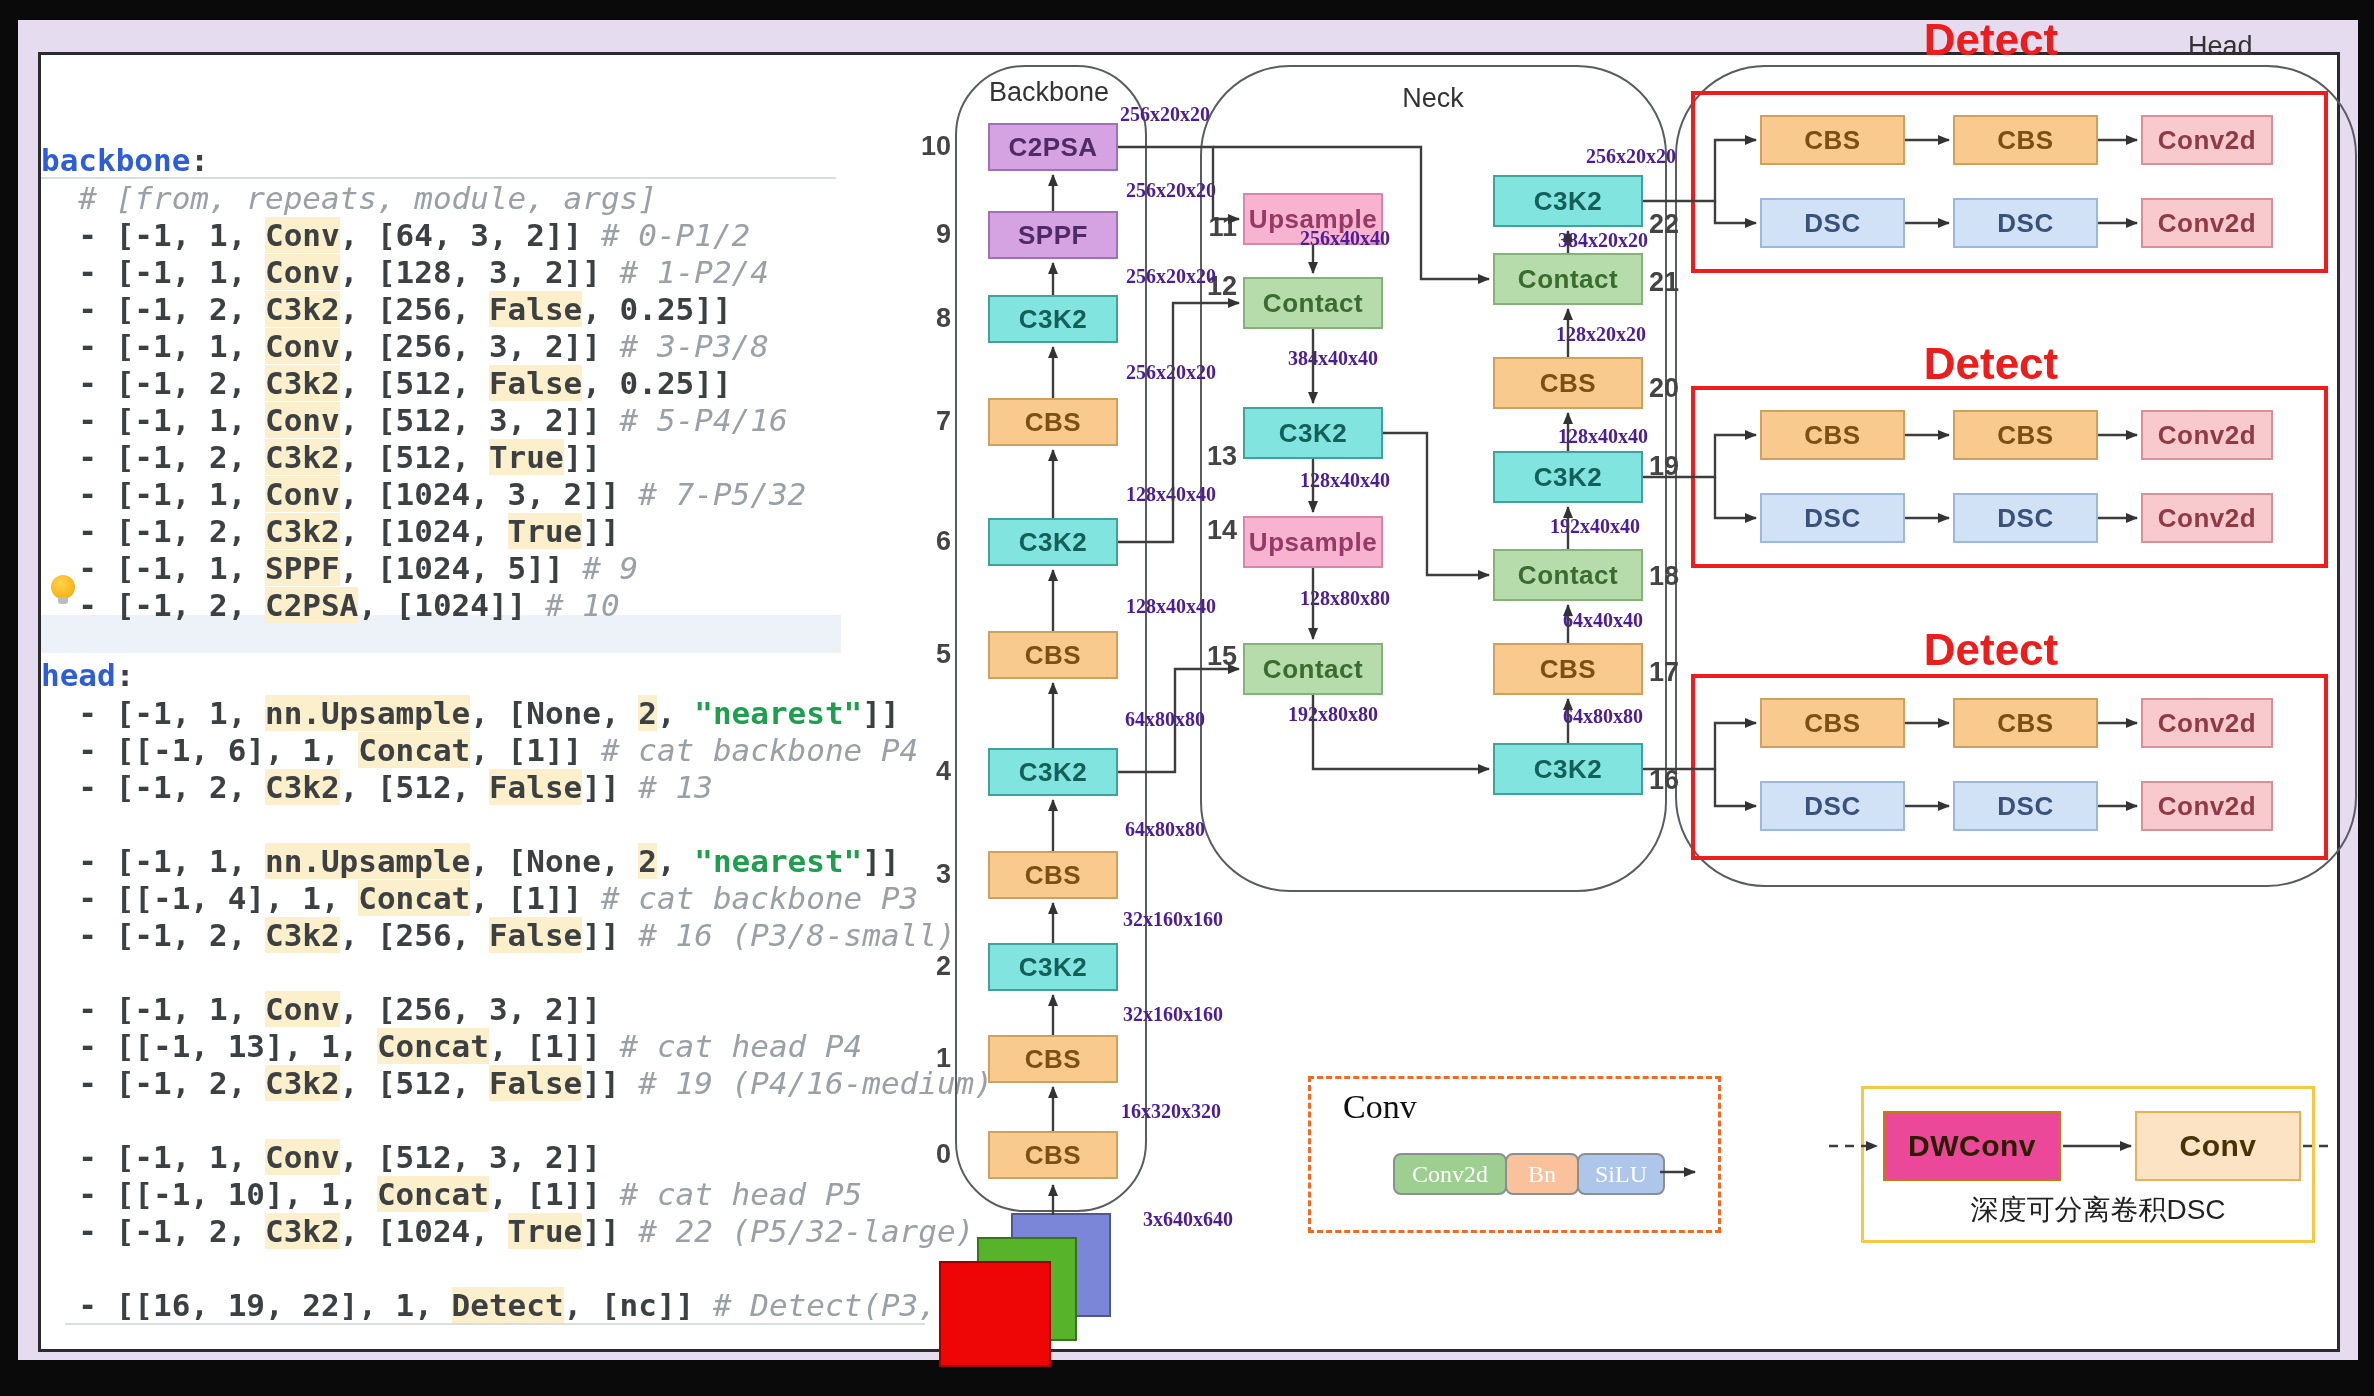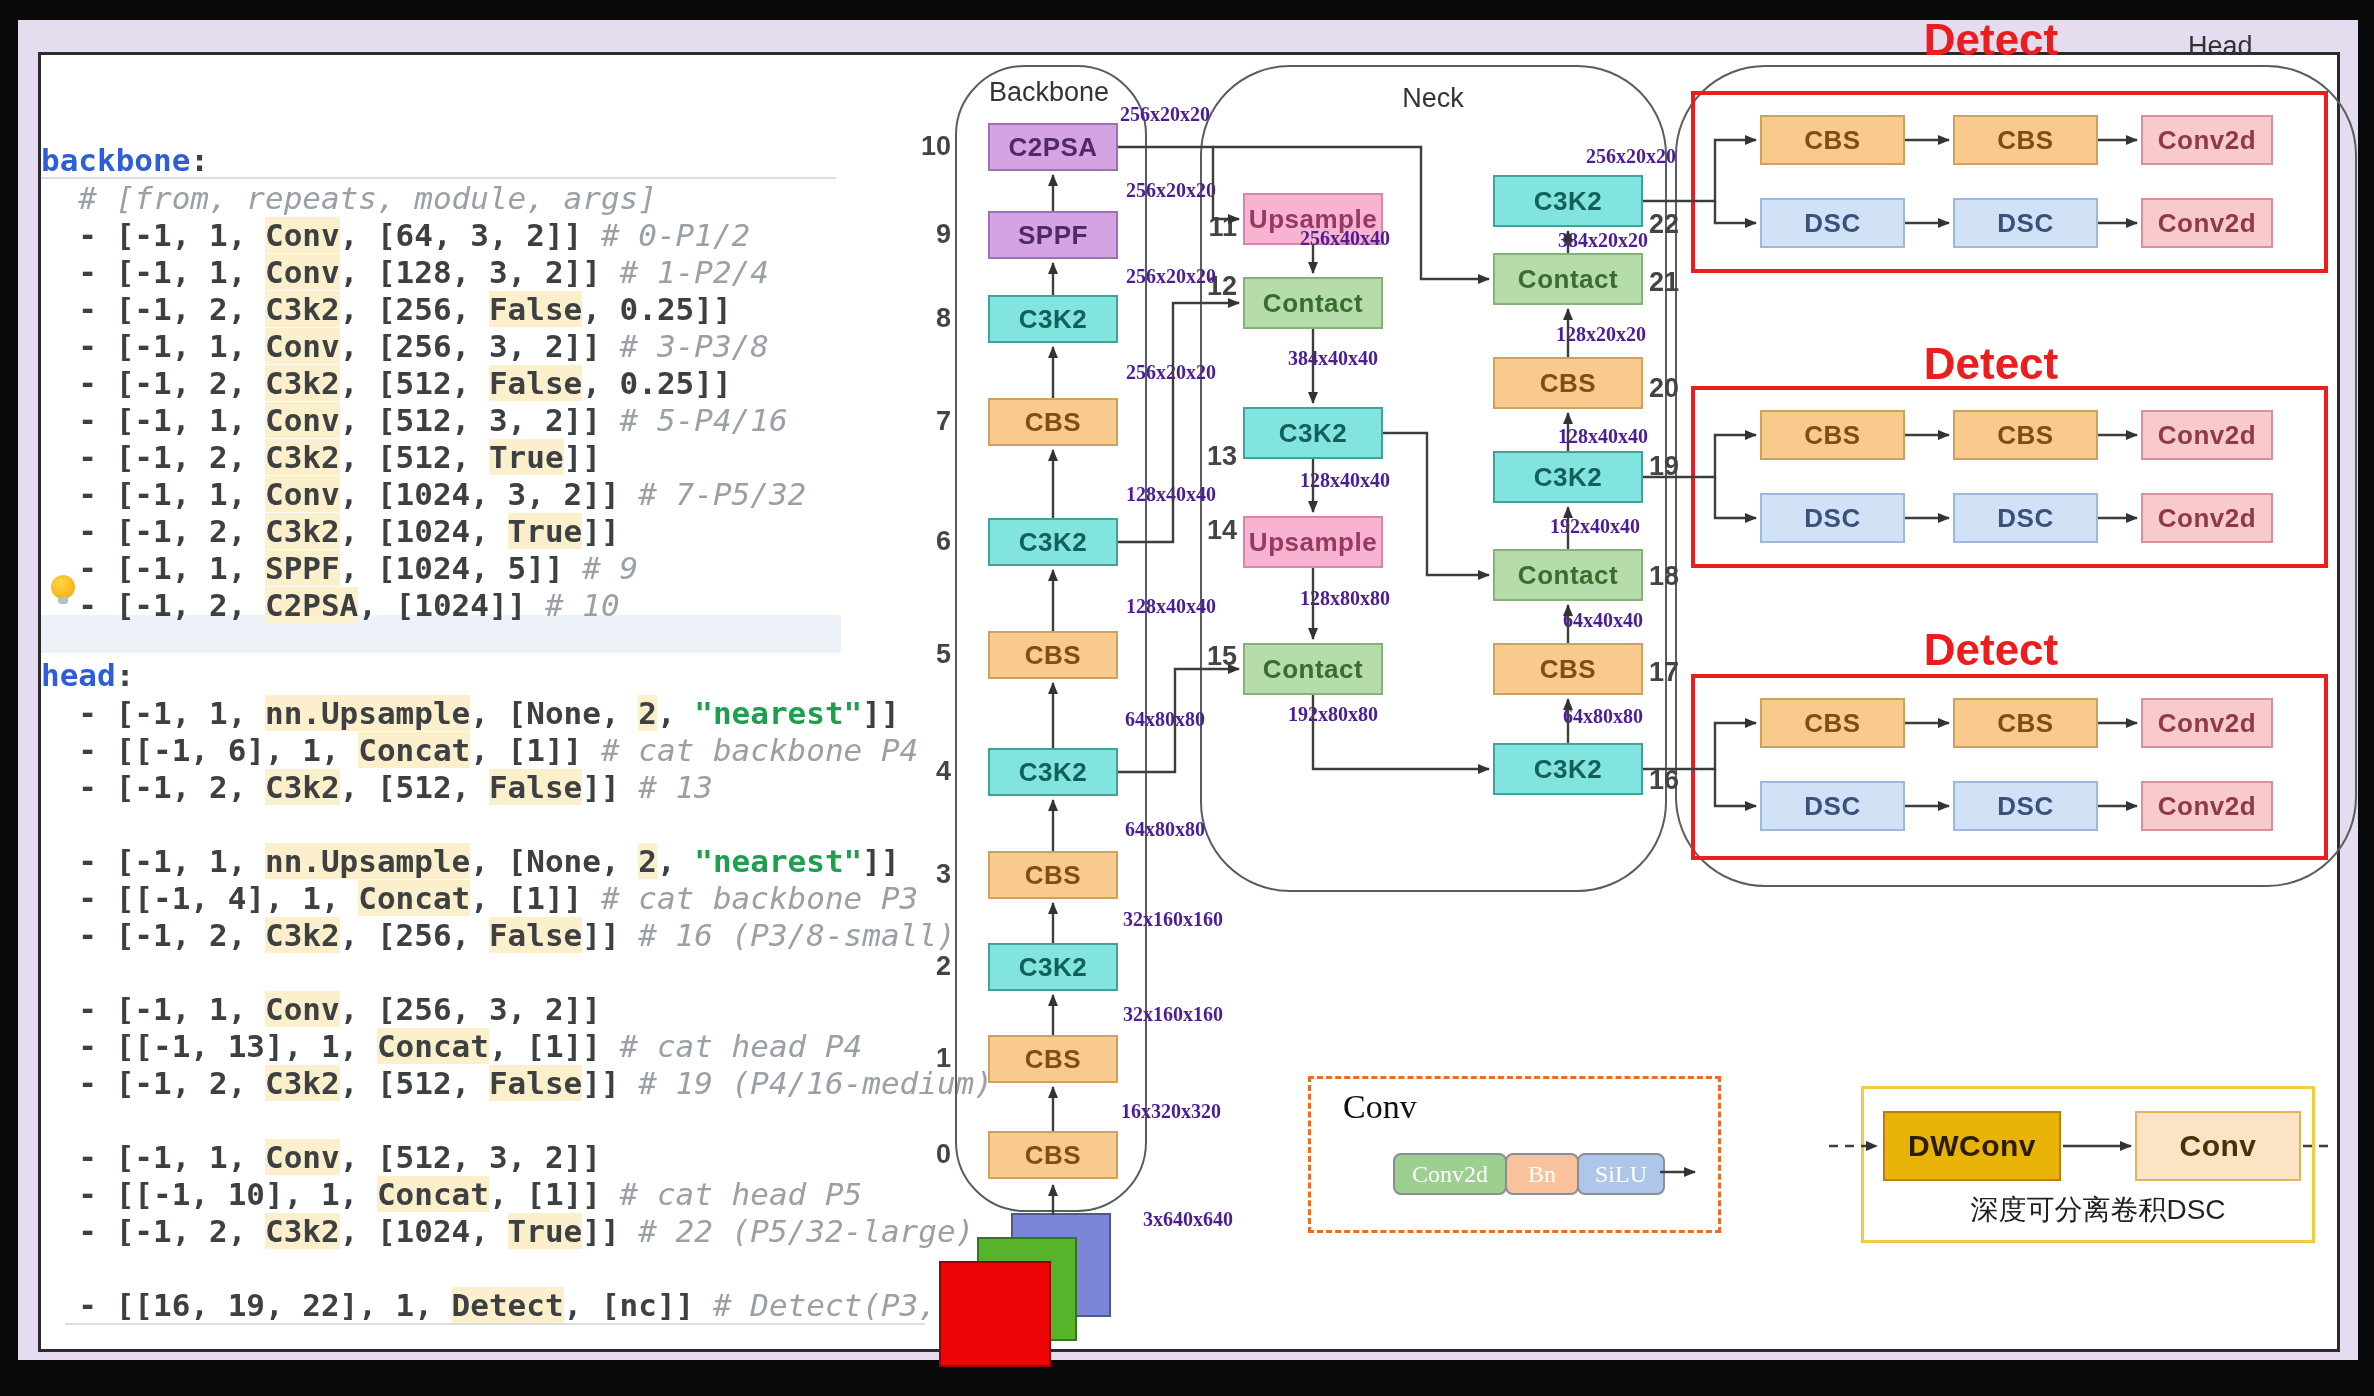--- a/index.html
+++ b/index.html
@@ -34,21 +34,21 @@
   .container-label{position:absolute;font-size:27px;color:#333;transform:translateX(-50%);}
   .node{position:absolute;border:2px solid;box-sizing:border-box;display:flex;align-items:center;
         justify-content:center;font-weight:bold;font-size:26px;letter-spacing:0.5px;}
   .t-purple{background:#d6a3e2;border-color:#a070b5;color:#4f2a66;}
   .t-cyan{background:#82e4de;border-color:#3fa39c;color:#13605b;}
   .t-orange{background:#f8ca8d;border-color:#cfa05e;color:#7d4f12;}
   .t-pink{background:#f8b3d0;border-color:#d687ab;color:#943a64;}
   .t-green{background:#b5dcaa;border-color:#85b279;color:#3a6b2f;}
   .t-dsc{background:#d2e2f6;border-color:#9cb8dd;color:#39517b;}
   .t-conv2d{background:#f8c9cd;border-color:#db9097;color:#8f3a44;}
-  .t-dwconv{background:#eab308;border-color:#c07e08;color:#2b1d00;font-size:30px;}
+  .t-dwconv{background:#ec4899;border-color:#c07e08;color:#2b1d00;font-size:30px;}
   .t-convlight{background:#fbe3c3;border-color:#e8b155;color:#4a3206;font-size:30px;}
 
   .dim{position:absolute;font-family:"Liberation Serif","DejaVu Serif",serif;font-weight:bold;
        font-size:20px;color:#4c1d95;transform:translateX(-50%);white-space:nowrap;}
   .num{position:absolute;font-size:27px;font-weight:bold;color:#444;white-space:nowrap;}
   .num.r{transform:translateX(-100%);}
 
   .detect-frame{position:absolute;border:4px solid #ee1d1d;box-sizing:border-box;}
   .detect-title{position:absolute;color:#ee1d1d;font-weight:bold;font-size:44px;transform:translateX(-50%);}
   .head-label{position:absolute;font-size:27px;color:#333;}

